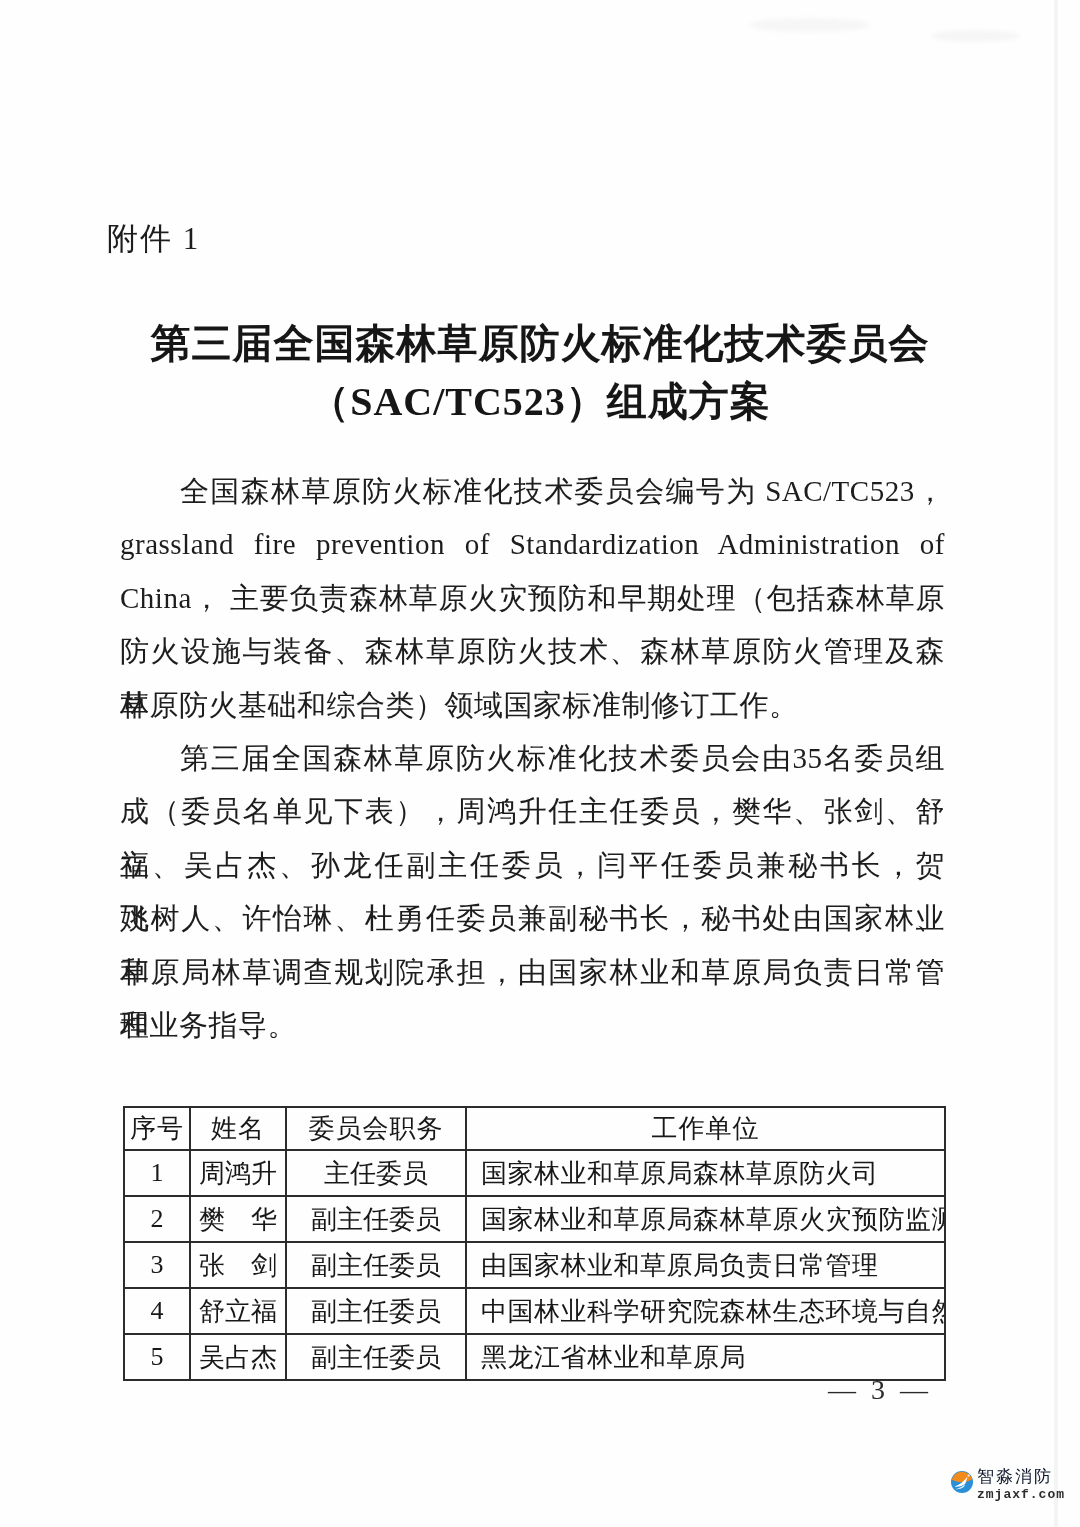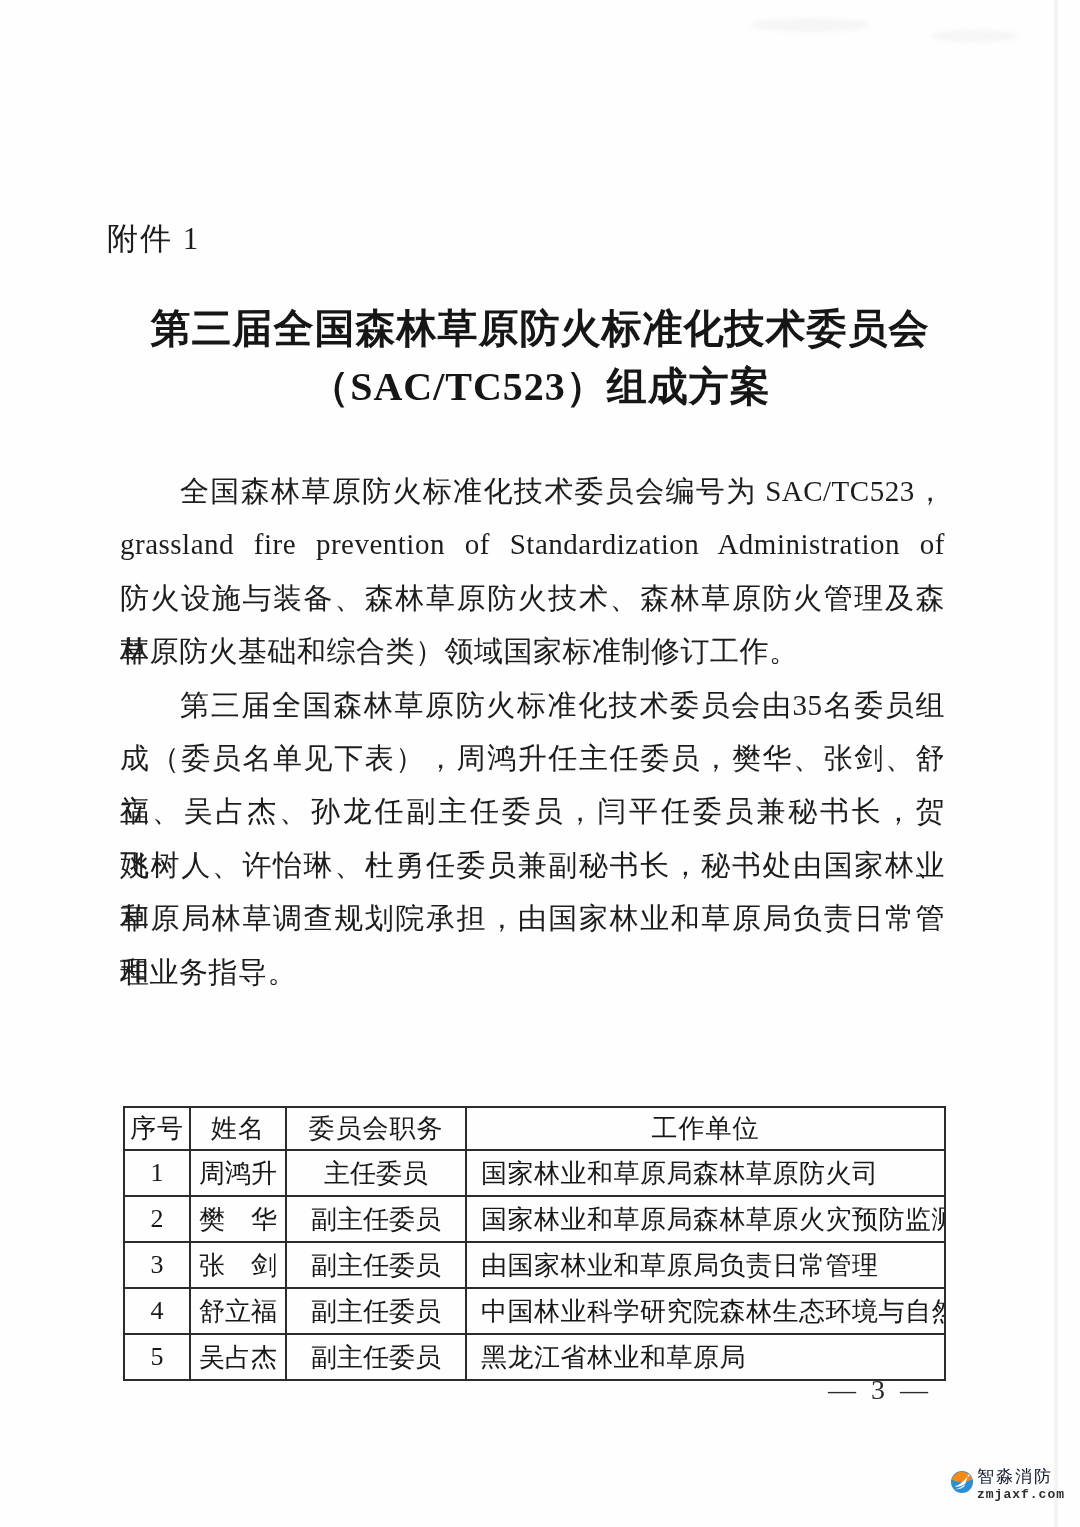--- a/index.html
+++ b/index.html
@@ -23,21 +23,21 @@
     filter:blur(2px);
   }
 
   .attachment {
     position:absolute; left:107px; top:218px;
     font-size:31px; letter-spacing:2px;
   }
 
   .title {
     position:absolute; left:0; right:0; top:300px;
-    margin:0; text-align:center;
+    margin:15px; text-align:center;
     font-size:40px; font-weight:bold; line-height:58px;
     letter-spacing:1px; color:#161616;
   }
 
   .body-text {
     position:absolute; left:120px; top:465px; width:825px;
     font-size:29px;
   }
   .bodyline {
     height:53.4px; line-height:53.4px;
@@ -88,20 +88,21 @@
   <div class="scan-smudge" style="left:750px; top:18px; width:120px; height:14px;"></div>
   <div class="scan-smudge" style="left:930px; top:30px; width:90px; height:12px;"></div>
 
   <div class="attachment">附件 1</div>
 
   <h1 class="title"><span>第三届全国森林草原防火标准化技术委员会</span><br><span>（SAC/TC523）组成方案</span></h1>
 
   <div class="body-text">
       <div class="bodyline first">全国森林草原防火标准化技术委员会编号为 SAC/TC523，</div>
       <div class="bodyline">grassland fire prevention of Standardization Administration of</div>
+      <div class="bodyline">China， 主要负责森林草原火灾预防和早期处理（包括森林草原</div>
       <div class="bodyline">防火设施与装备、森林草原防火技术、森林草原防火管理及森林</div>
       <div class="bodyline last">草原防火基础和综合类）领域国家标准制修订工作。</div>
       <div class="bodyline first">第三届全国森林草原防火标准化技术委员会由35名委员组</div>
       <div class="bodyline">成（委员名单见下表），周鸿升任主任委员，樊华、张剑、舒立</div>
       <div class="bodyline">福、吴占杰、孙龙任副主任委员，闫平任委员兼秘书长，贺飞、</div>
       <div class="bodyline">姚树人、许怡琳、杜勇任委员兼副秘书长，秘书处由国家林业和</div>
       <div class="bodyline">草原局林草调查规划院承担，由国家林业和草原局负责日常管理</div>
       <div class="bodyline last">和业务指导。</div>
     </div>
 

